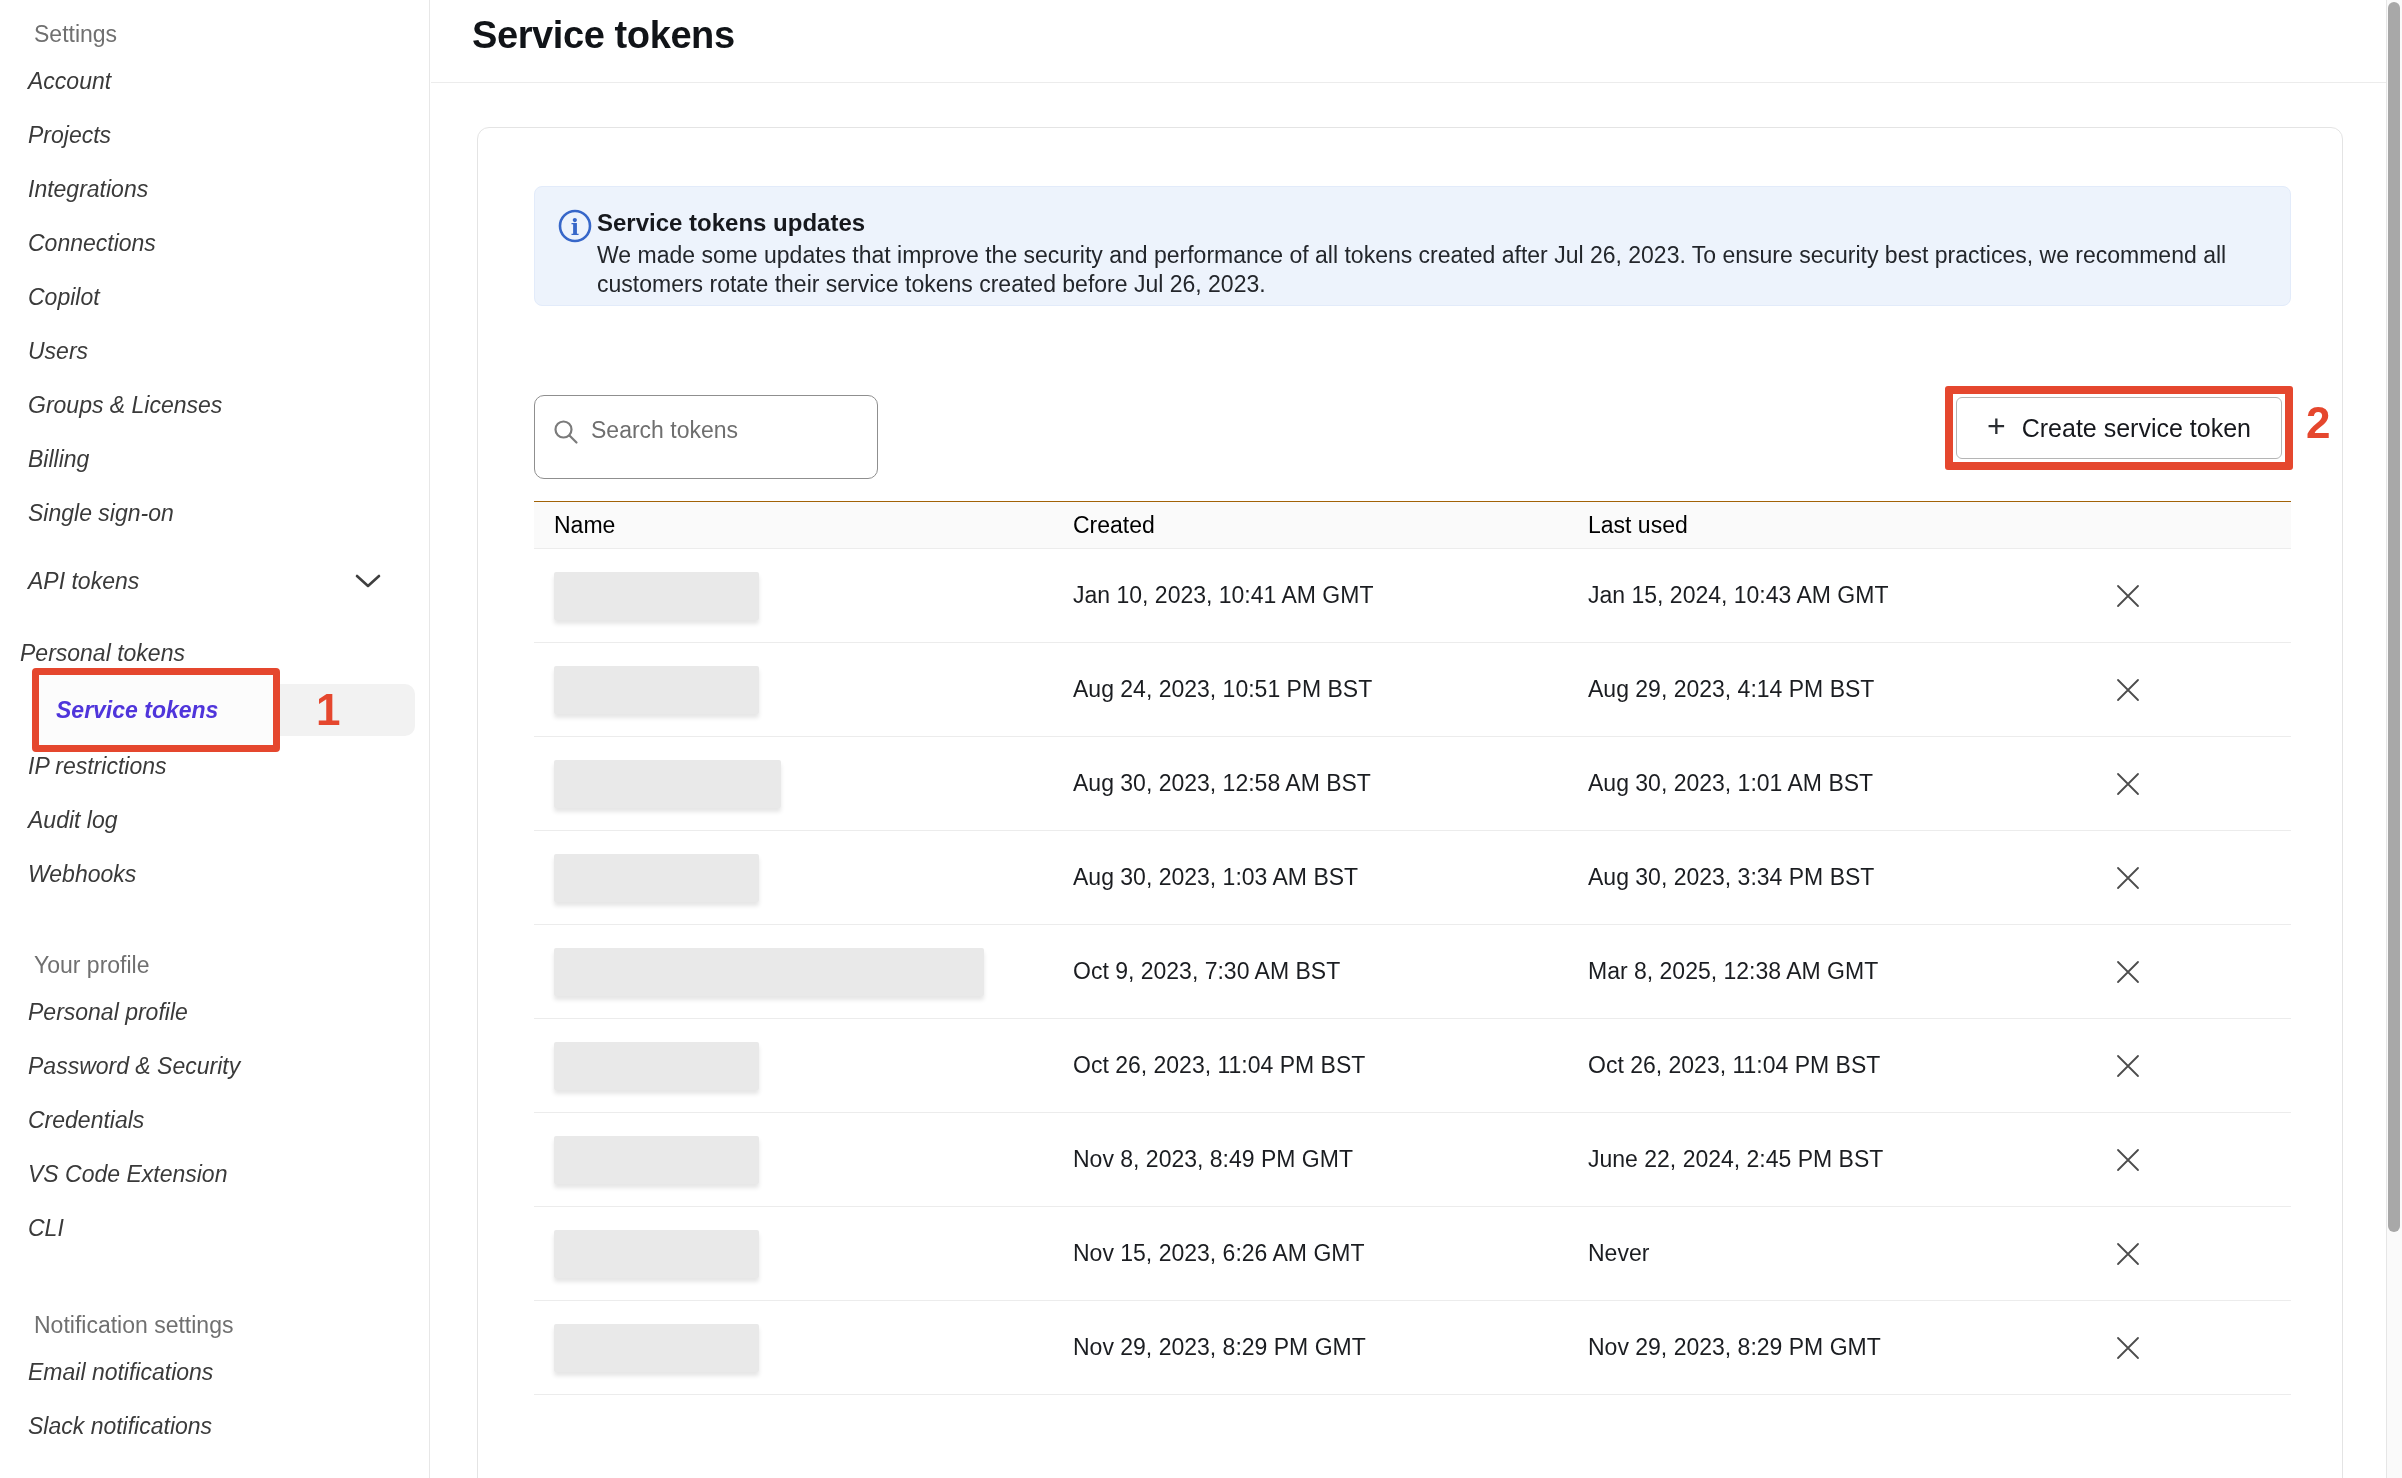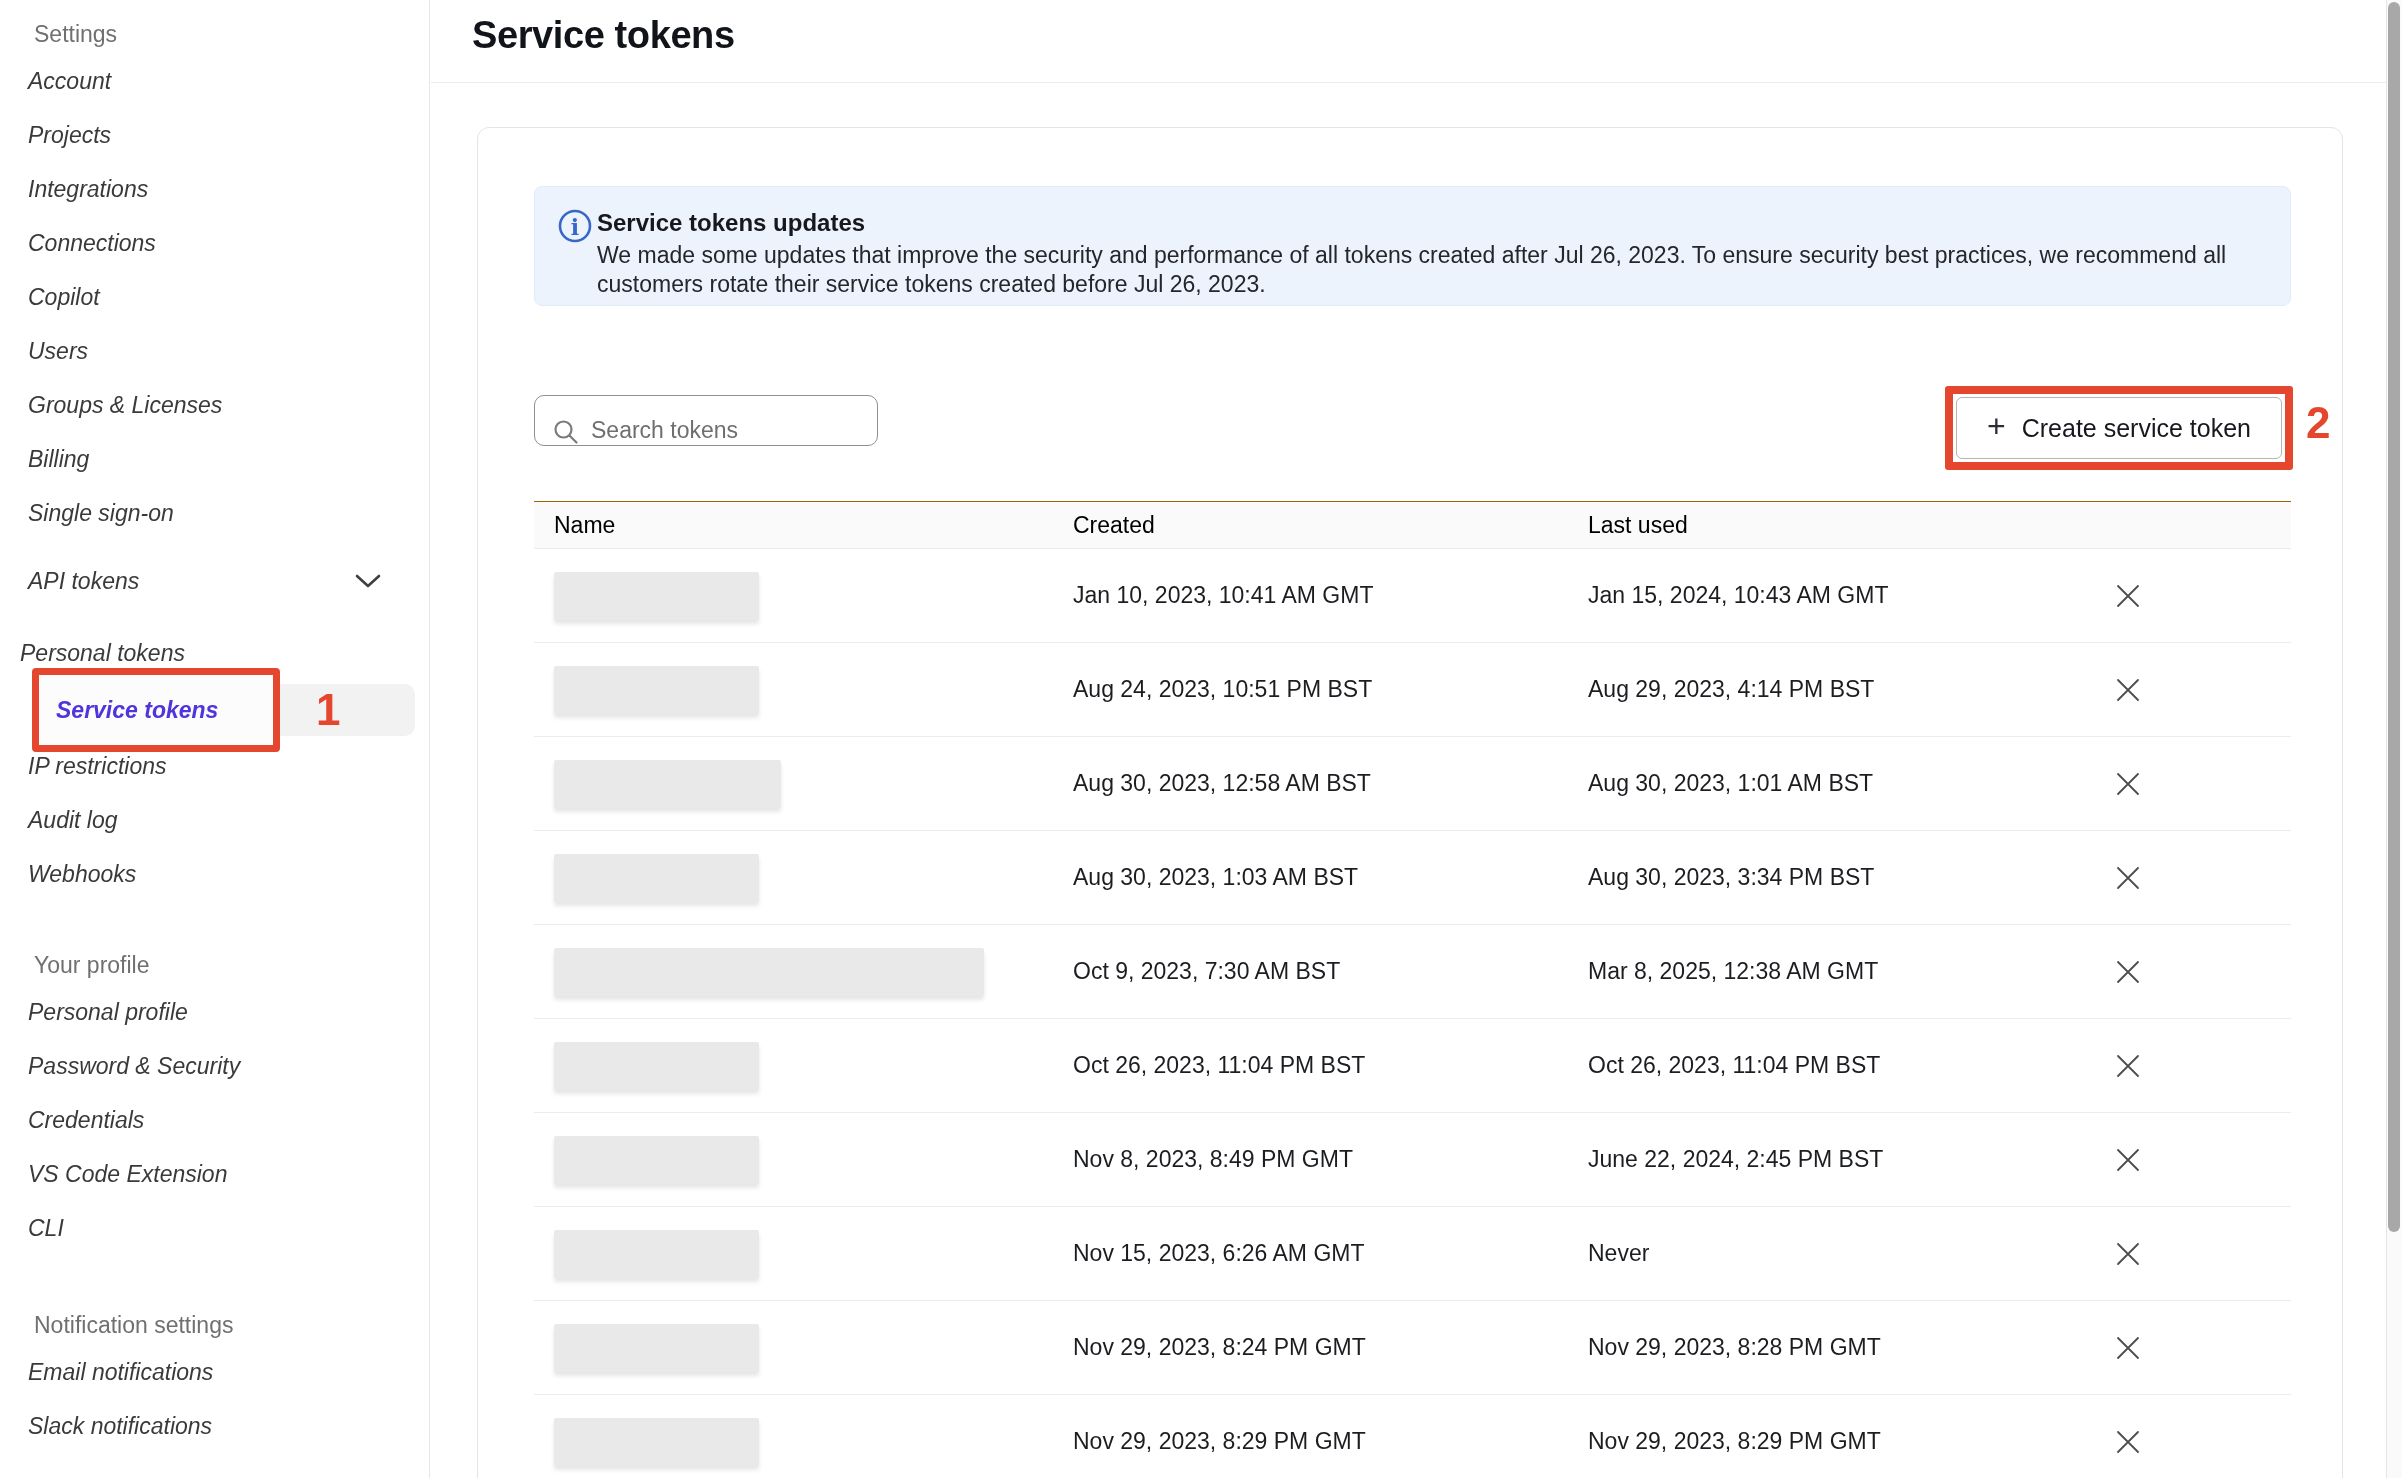--- a/index.html
+++ b/index.html
@@ -58,21 +58,21 @@
   .banner {
     position:absolute; left:56px; top:58px; width:1757px; height:120px;
     background:#edf3fc; border:1px solid #e2ebfa; border-radius:8px;
   }
   .banner .info-icon { position:absolute; left:22px; top:21px; }
   .banner-title { position:absolute; left:62px; top:22px; font-size:24px; font-weight:700; color:#16181d; }
   .banner-body { position:absolute; left:62px; top:54px; font-size:23px; line-height:29px; color:#23262b; }
 
   
   .search-box {
-    position:absolute; left:56px; top:267px; width:344px; height:51px;
+    position:absolute; left:56px; top:267px; width:344px; height:84px;
     border:1px solid #8f8f8f; border-radius:10px; background:#fff;
   }
   .search-box svg { position:absolute; left:16px; top:21px; }
   .search-box input {
     position:absolute; left:56px; top:0; width:276px; height:69px;
     border:none; outline:none; font-size:23px; color:#17191c; background:transparent;
     font-family:"Liberation Sans","DejaVu Sans",sans-serif;
   }
   .search-box input::placeholder { color:#6f6f6f; opacity:1; }
 
@@ -355,34 +355,20 @@
                 <svg width="28" height="28" viewBox="0 0 28 28">
     <path d="M4 4 L24 24 M24 4 L4 24" stroke="#4c4c4c" stroke-width="1.8" fill="none" stroke-linecap="round"></path>
   </svg>
               </button>
             </div>
           </div>
           <div class="trow">
             <div class="td-name">
               <div class="skeleton" style="width: 205px;"></div>
             </div>
-            <div>Nov 29, 2023, 8:24 PM GMT</div>
-            <div>Nov 29, 2023, 8:28 PM GMT</div>
-            <div>
-              <button class="x-btn">
-                <svg width="28" height="28" viewBox="0 0 28 28">
-    <path d="M4 4 L24 24 M24 4 L4 24" stroke="#4c4c4c" stroke-width="1.8" fill="none" stroke-linecap="round"></path>
-  </svg>
-              </button>
-            </div>
-          </div>
-          <div class="trow">
-            <div class="td-name">
-              <div class="skeleton" style="width: 205px;"></div>
-            </div>
             <div>Nov 29, 2023, 8:29 PM GMT</div>
             <div>Nov 29, 2023, 8:29 PM GMT</div>
             <div>
               <button class="x-btn">
                 <svg width="28" height="28" viewBox="0 0 28 28">
     <path d="M4 4 L24 24 M24 4 L4 24" stroke="#4c4c4c" stroke-width="1.8" fill="none" stroke-linecap="round"></path>
   </svg>
               </button>
             </div>
           </div>

